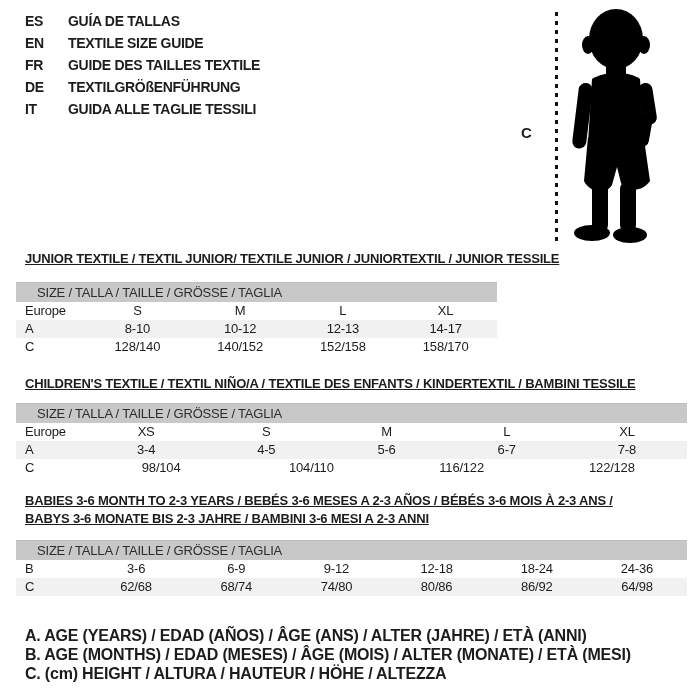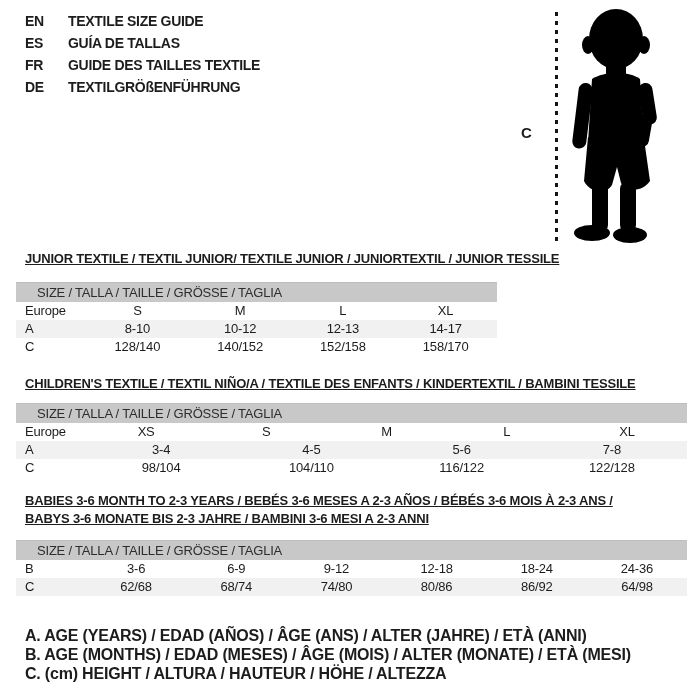--- a/index.html
+++ b/index.html
@@ -38,34 +38,38 @@
   .legend-line { font-weight:bold; font-size:16px; line-height:19px;
     letter-spacing:-0.2px; }
 </style>
 </head>
 <body>
 
 <div class="page">
 
   <div class="lang-list">
     <div class="lang-row">
+      <span class="lang-code">ES</span>
+      <span class="lang-label">GUÍA DE TALLAS</span>
+    </div>
+    <div class="lang-row">
       <span class="lang-code">EN</span>
       <span class="lang-label">TEXTILE SIZE GUIDE</span>
-    </div>
-    <div class="lang-row">
-      <span class="lang-code">ES</span>
-      <span class="lang-label">GUÍA DE TALLAS</span>
     </div>
     <div class="lang-row">
       <span class="lang-code">FR</span>
       <span class="lang-label">GUIDE DES TAILLES TEXTILE</span>
     </div>
     <div class="lang-row">
       <span class="lang-code">DE</span>
       <span class="lang-label">TEXTILGRÖßENFÜHRUNG</span>
+    </div>
+    <div class="lang-row">
+      <span class="lang-code">IT</span>
+      <span class="lang-label">GUIDA ALLE TAGLIE TESSILI</span>
     </div>
   </div>
 
   <span class="measure-label">C</span>
   <div class="measure-line"></div>
   <svg class="toddler" width="104" height="242" viewBox="0 0 104 242" xmlns="http://www.w3.org/2000/svg">
     <g fill="#000000">
       <ellipse cx="54" cy="34" rx="27" ry="30"></ellipse>
       <ellipse cx="26" cy="40" rx="6" ry="9"></ellipse>
       <ellipse cx="82" cy="40" rx="6" ry="9"></ellipse>
@@ -124,20 +128,21 @@
         <span class="t-cell">S</span>
         <span class="t-cell">M</span>
         <span class="t-cell">L</span>
         <span class="t-cell">XL</span>
       </div>
       <div class="t-row">
         <span class="t-label">A</span>
         <span class="t-cell">3-4</span>
         <span class="t-cell">4-5</span>
         <span class="t-cell">5-6</span>
+        <span class="t-cell">6-7</span>
         <span class="t-cell">7-8</span>
       </div>
       <div class="t-row">
         <span class="t-label">C</span>
         <span class="t-cell">98/104</span>
         <span class="t-cell">104/110</span>
         <span class="t-cell">116/122</span>
         <span class="t-cell">122/128</span>
       </div>
     </div>

